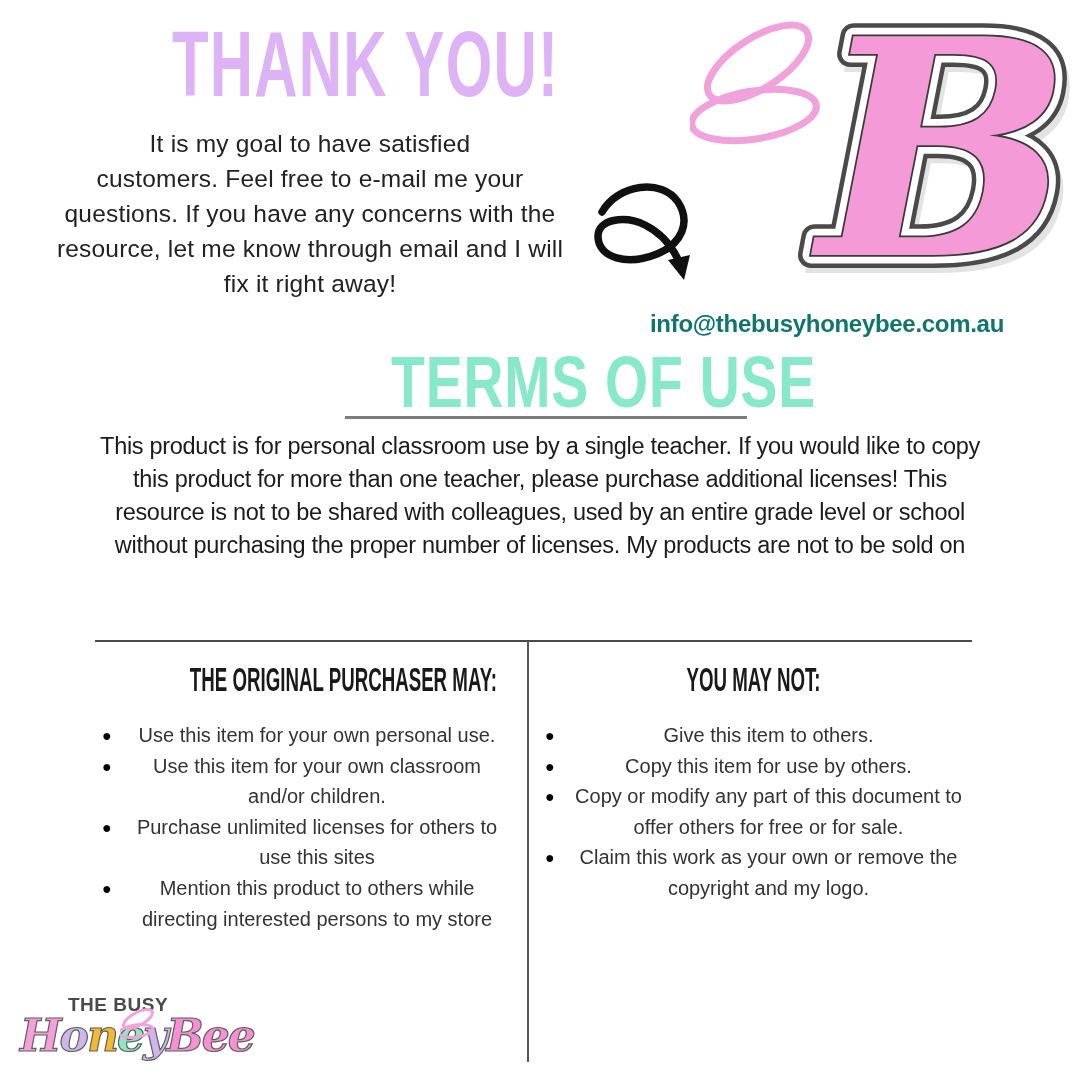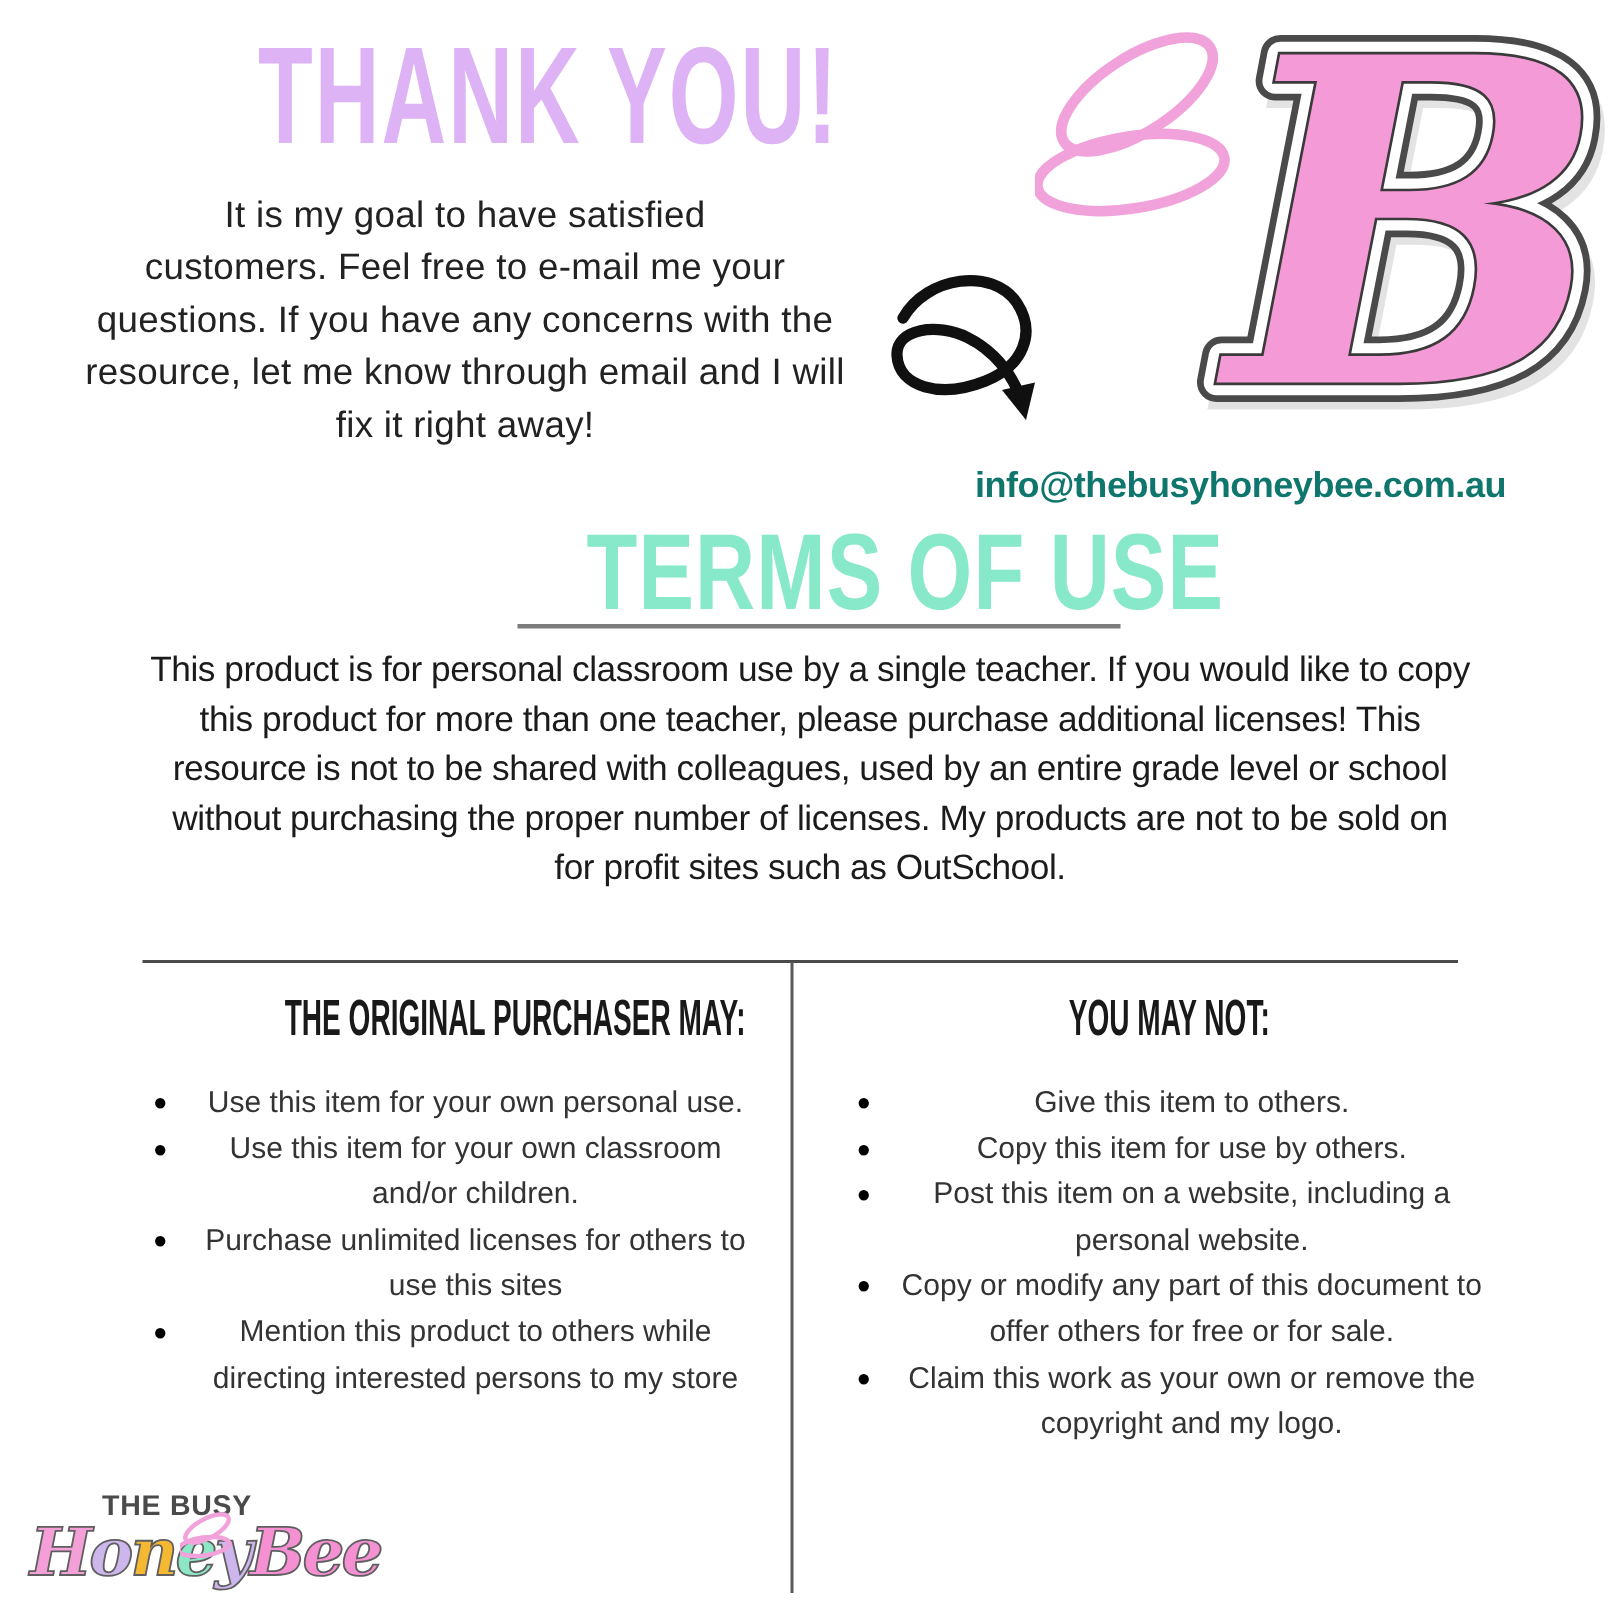--- a/index.html
+++ b/index.html
@@ -31,21 +31,21 @@
              font-size:23.5px;line-height:33px;color:#1b1b1b;letter-spacing:-0.3px;}
   .terms-par .tline{white-space:nowrap;}
 
   
   .divider-h{position:absolute;left:95px;top:640px;width:877px;height:2px;background:#4a4a4a;}
   .divider-v{position:absolute;left:527px;top:641px;width:2px;height:421px;background:#5a5a5a;}
 
   
   .col{position:absolute;top:660px;}
   .col-left{left:98px;width:408px;}
-  .col-right{left:567px;width:425px;}
+  .col-right{left:541px;width:425px;}
   .col h3{margin:0;font-size:34px;line-height:38px;font-weight:bold;color:#191919;
           text-align:center;transform:scaleX(0.55);white-space:nowrap;}
   .col ul{margin:22px 0 0 0;padding:0;list-style:none;font-size:20px;line-height:30.6px;color:#333;}
   .col li{position:relative;margin:0;padding-left:30px;text-align:center;}
   .col li::before{content:"\25CF";position:absolute;left:4px;top:1px;font-size:16px;color:#000;}
 
   
   .footer-logo{position:absolute;left:20px;top:994px;width:215px;height:86px;}
   .the-busy{margin-left:48px;font-size:19px;font-weight:bold;letter-spacing:0.5px;color:#4a4a4a;}
   .honeybee{margin-top:-4px;font-family:"DejaVu Serif",serif;font-style:italic;font-weight:bold;
@@ -87,42 +87,40 @@
   <div class="email">info@thebusyhoneybee.com.au</div>
 
   <h2 class="terms-title" style="color:#87e9c9">TERMS OF USE</h2>
   <div class="terms-underline"></div>
 
   <div class="terms-par">
     <div class="tline">This product is for personal classroom use by a single teacher. If you would like to copy</div>
     <div class="tline">this product for more than one teacher, please purchase additional licenses! This</div>
     <div class="tline">resource is not to be shared with colleagues, used by an entire grade level or school</div>
     <div class="tline">without purchasing the proper number of licenses. My products are not to be sold on</div>
-    <div class="tline">for profit sites such as OutSchool.</div>
   </div>
 
   <div class="divider-h"></div>
   <div class="divider-v"></div>
 
   <section class="col col-left">
     <h3>THE ORIGINAL PURCHASER MAY:</h3>
     <ul>
       <li><span>Use this item for your own personal use.</span></li>
       <li><span>Use this item for your own classroom and/or children.</span></li>
       <li><span>Purchase unlimited licenses for others to use this sites</span></li>
       <li><span>Mention this product to others while directing interested persons to my store</span></li>
     </ul>
   </section>
 
   <section class="col col-right">
     <h3>YOU MAY NOT:</h3>
     <ul>
       <li><span>Give this item to others.</span></li>
       <li><span>Copy this item for use by others.</span></li>
-      <li><span>Post this item on a website, including a personal website.</span></li>
       <li><span>Copy or modify any part of this document to offer others for free or for sale.</span></li>
       <li><span>Claim this work as your own or remove the copyright and my logo.</span></li>
     </ul>
   </section>
 
   <div class="footer-logo">
     <div class="the-busy">THE BUSY</div>
     <div class="honeybee">
       <span style="color:#f59fd8">H</span><span style="color:#cdb6ec">o</span><span style="color:#f5b832">n</span><span style="color:#8de7c6">e</span><span style="color:#cdb6ec">y</span><span style="color:#f590d2">B</span><span style="color:#f590d2">e</span><span style="color:#f590d2">e</span>
     </div>

